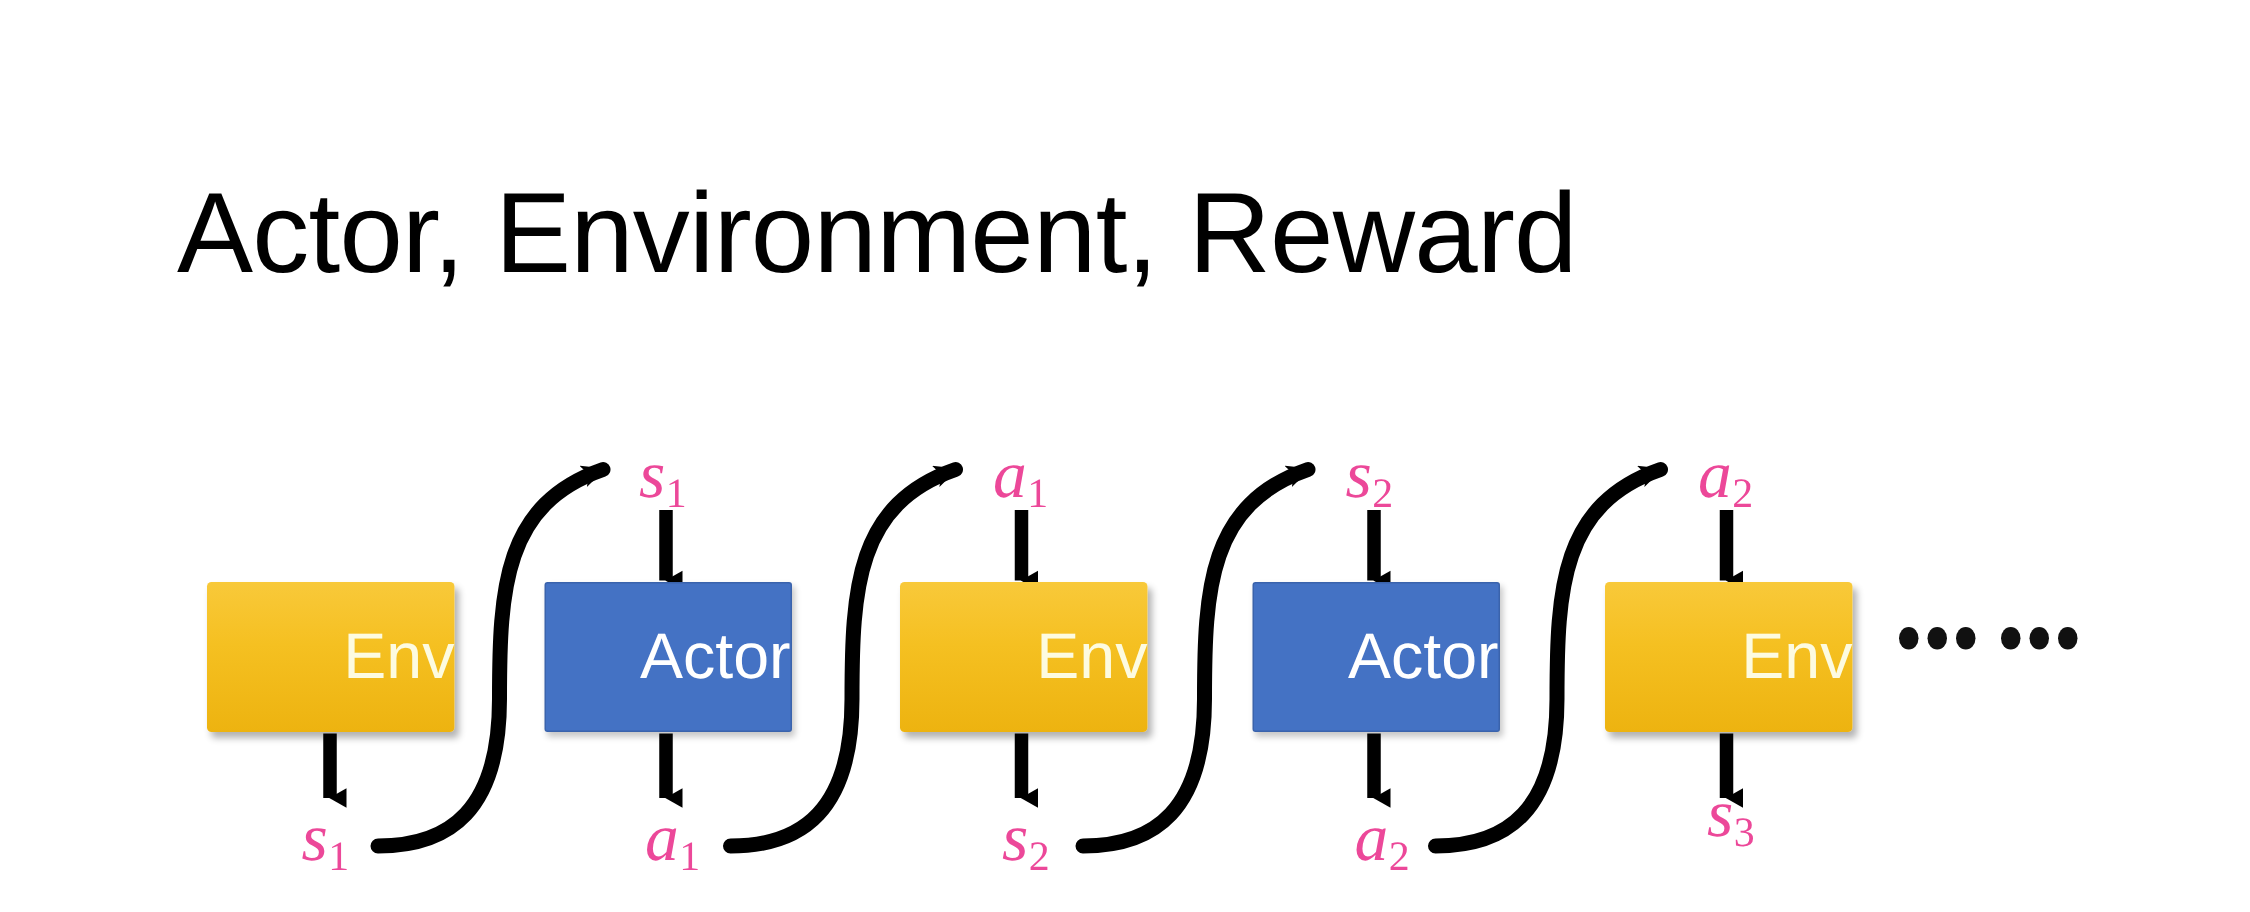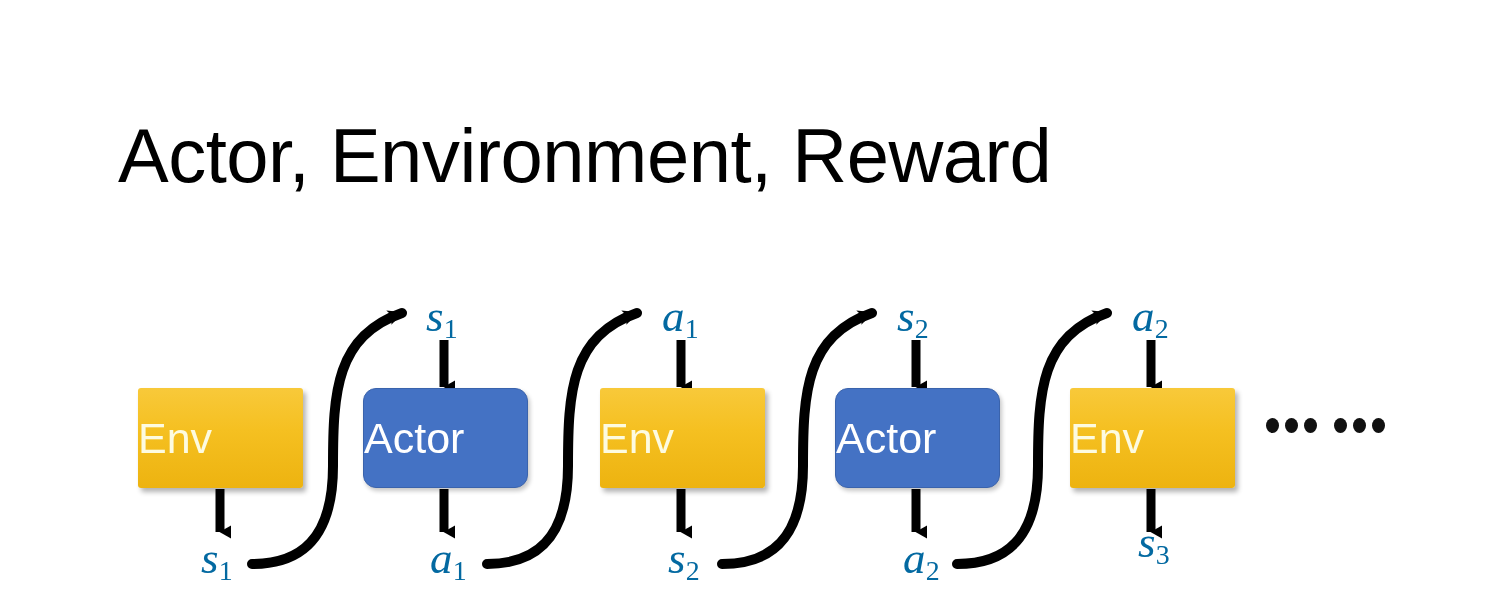--- a/index.html
+++ b/index.html
@@ -37,51 +37,51 @@
     left: 0;
     top: 0;
     width: 1500px;
     height: 608px;
   }
   .node-box {
     position: absolute;
     box-sizing: border-box;
     display: flex;
     align-items: center;
-    justify-content: flex-start;
+    justify-content: flex-end;
   }
   .node-box.env {
     background: linear-gradient(180deg, #F8C93A 0%, #F5C021 42%, #EDB310 100%);
     border-radius: 3px;
     box-shadow: 3px 4px 5px rgba(0,0,0,0.30);
   }
   .node-box.actor {
     background: #4472C4;
     border: 1px solid #3A63AC;
-    border-radius: 13px;
+    border-radius: 2px;
     box-shadow: 2px 3px 4px rgba(0,0,0,0.22);
   }
   .node-label {
     font-family: "Liberation Sans", sans-serif;
     font-weight: 400;
     font-size: 43px;
     line-height: 1;
     color: #ffffff;
     user-select: none;
   }
   .node-box.env .node-label {
     color: #FDFBE0;
   }
   .var-label {
     position: absolute;
     font-family: "Liberation Serif", serif;
     font-style: italic;
     font-size: 45px;
     line-height: 1;
-    color: #0369a1;
+    color: #ec4899;
     white-space: nowrap;
     user-select: none;
   }
   .var-label sub {
     font-style: normal;
     font-size: 0.62em;
     vertical-align: baseline;
     position: relative;
     bottom: -0.26em;
     left: 0.01em;

